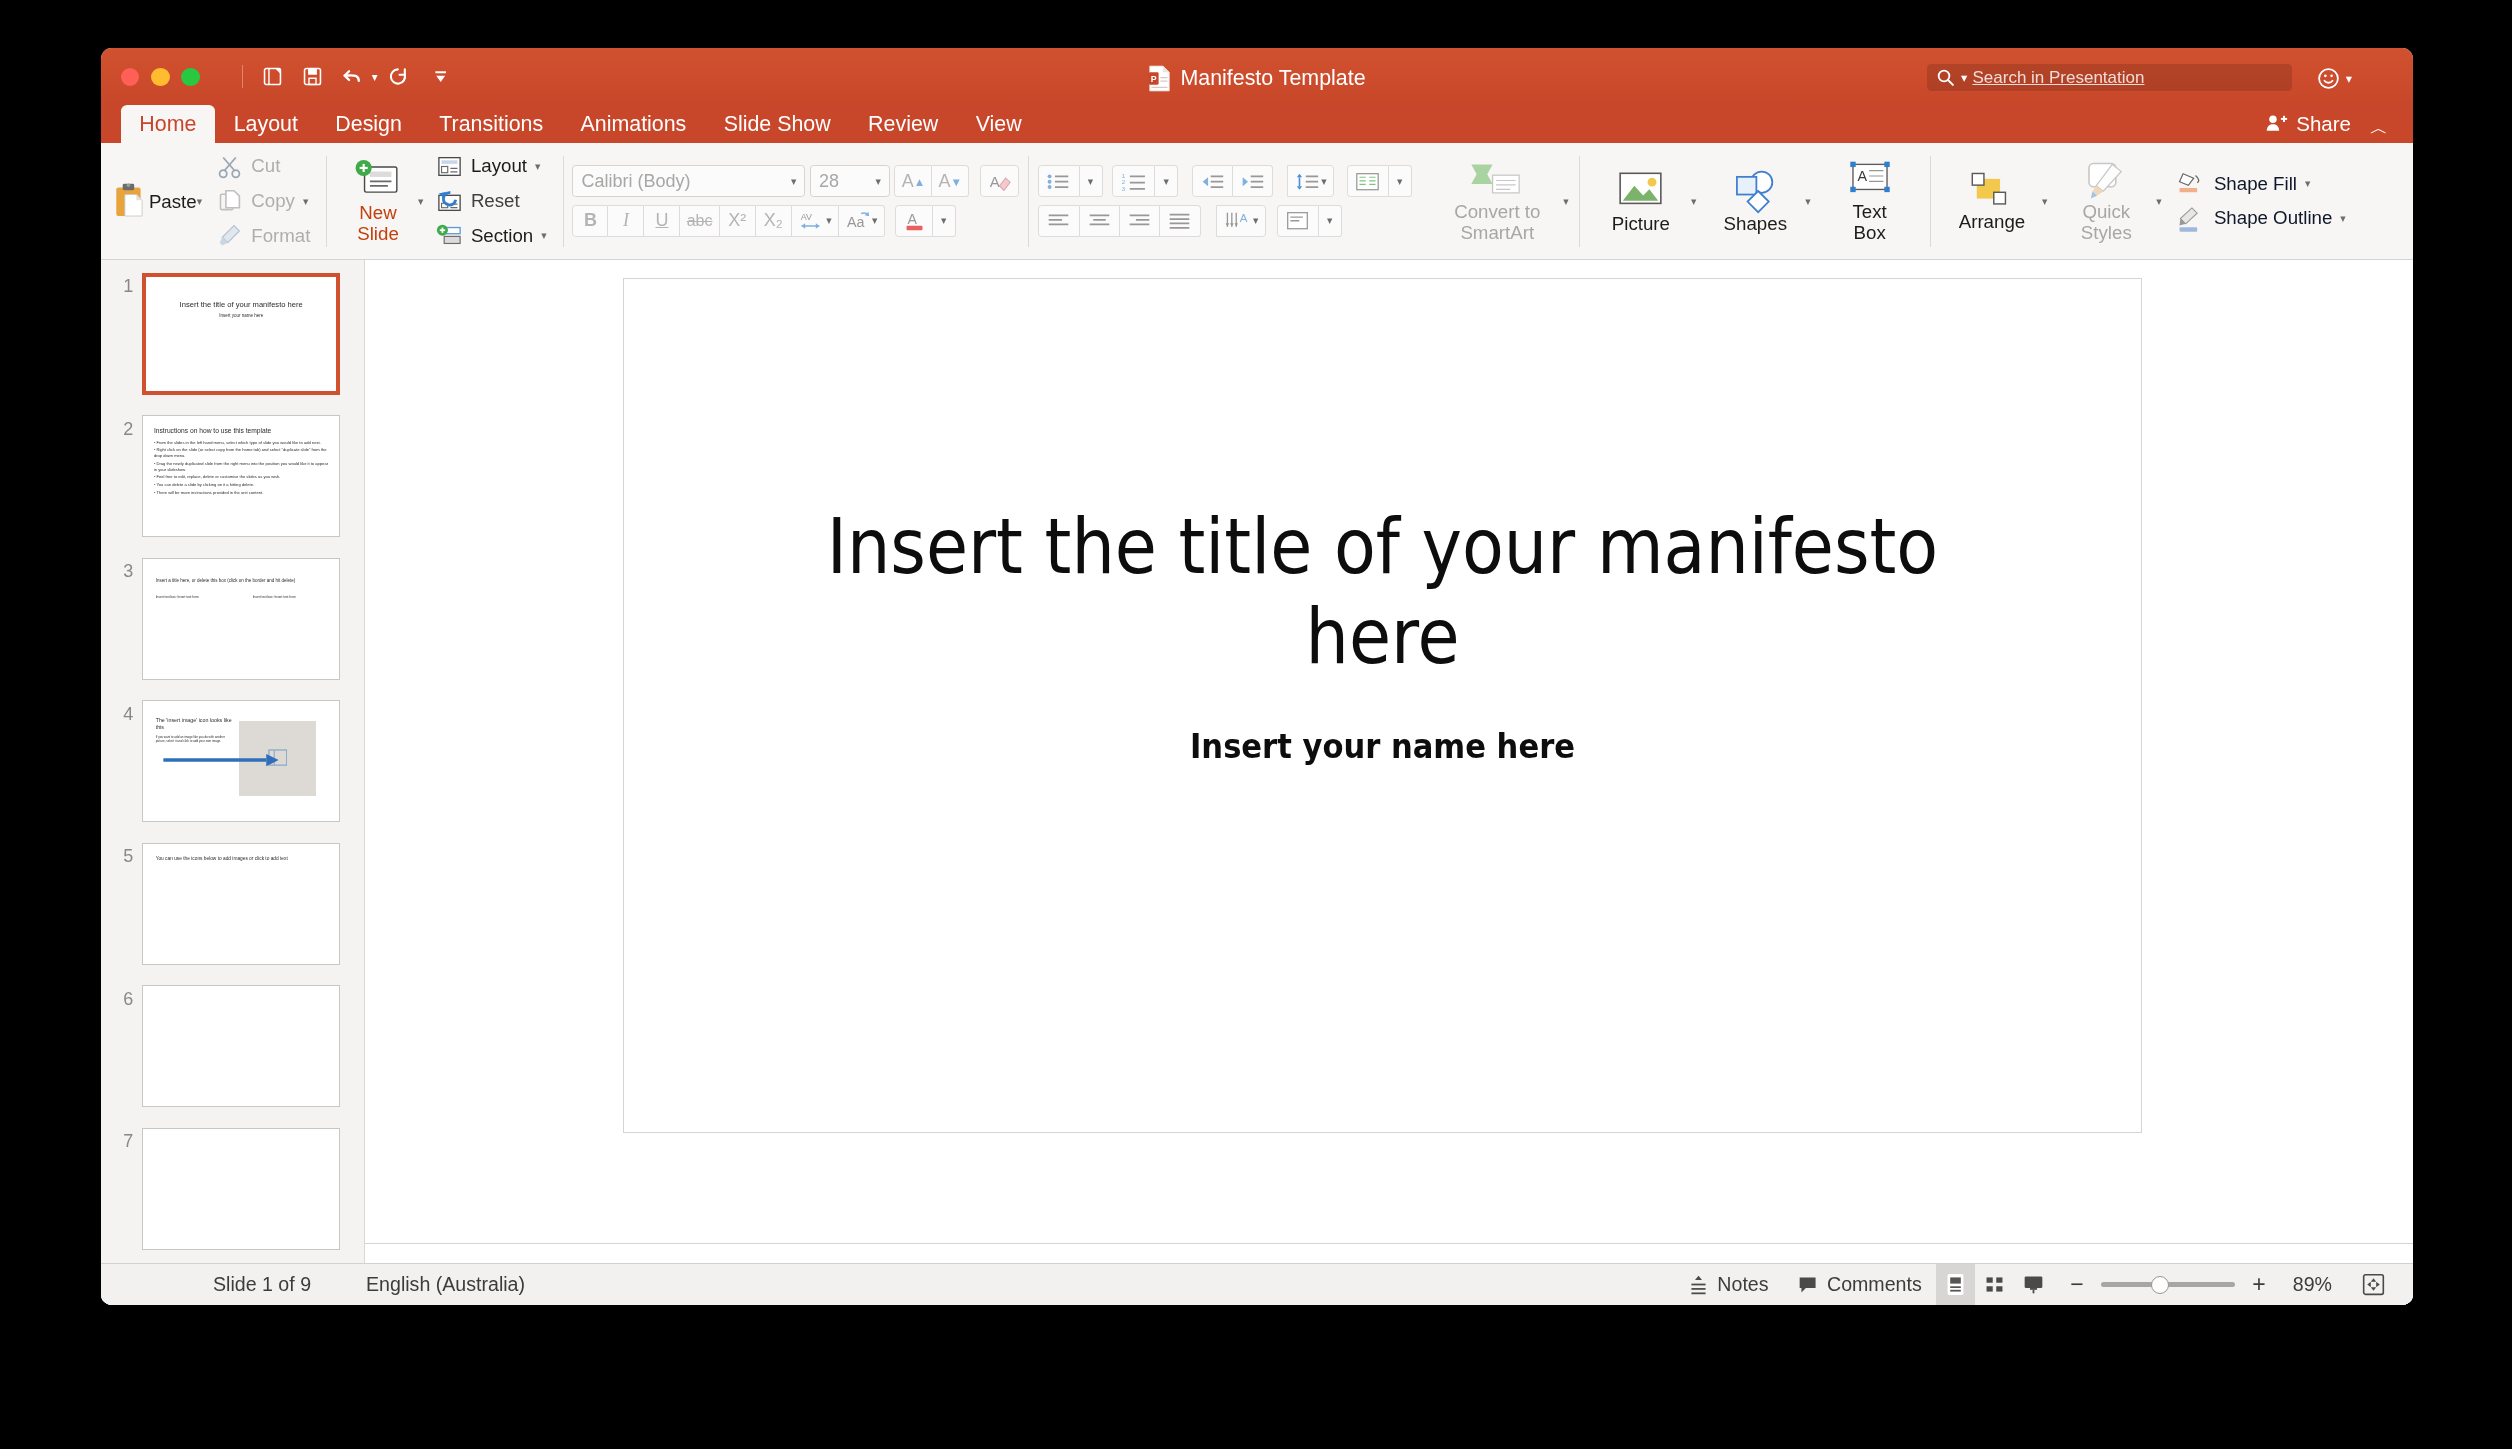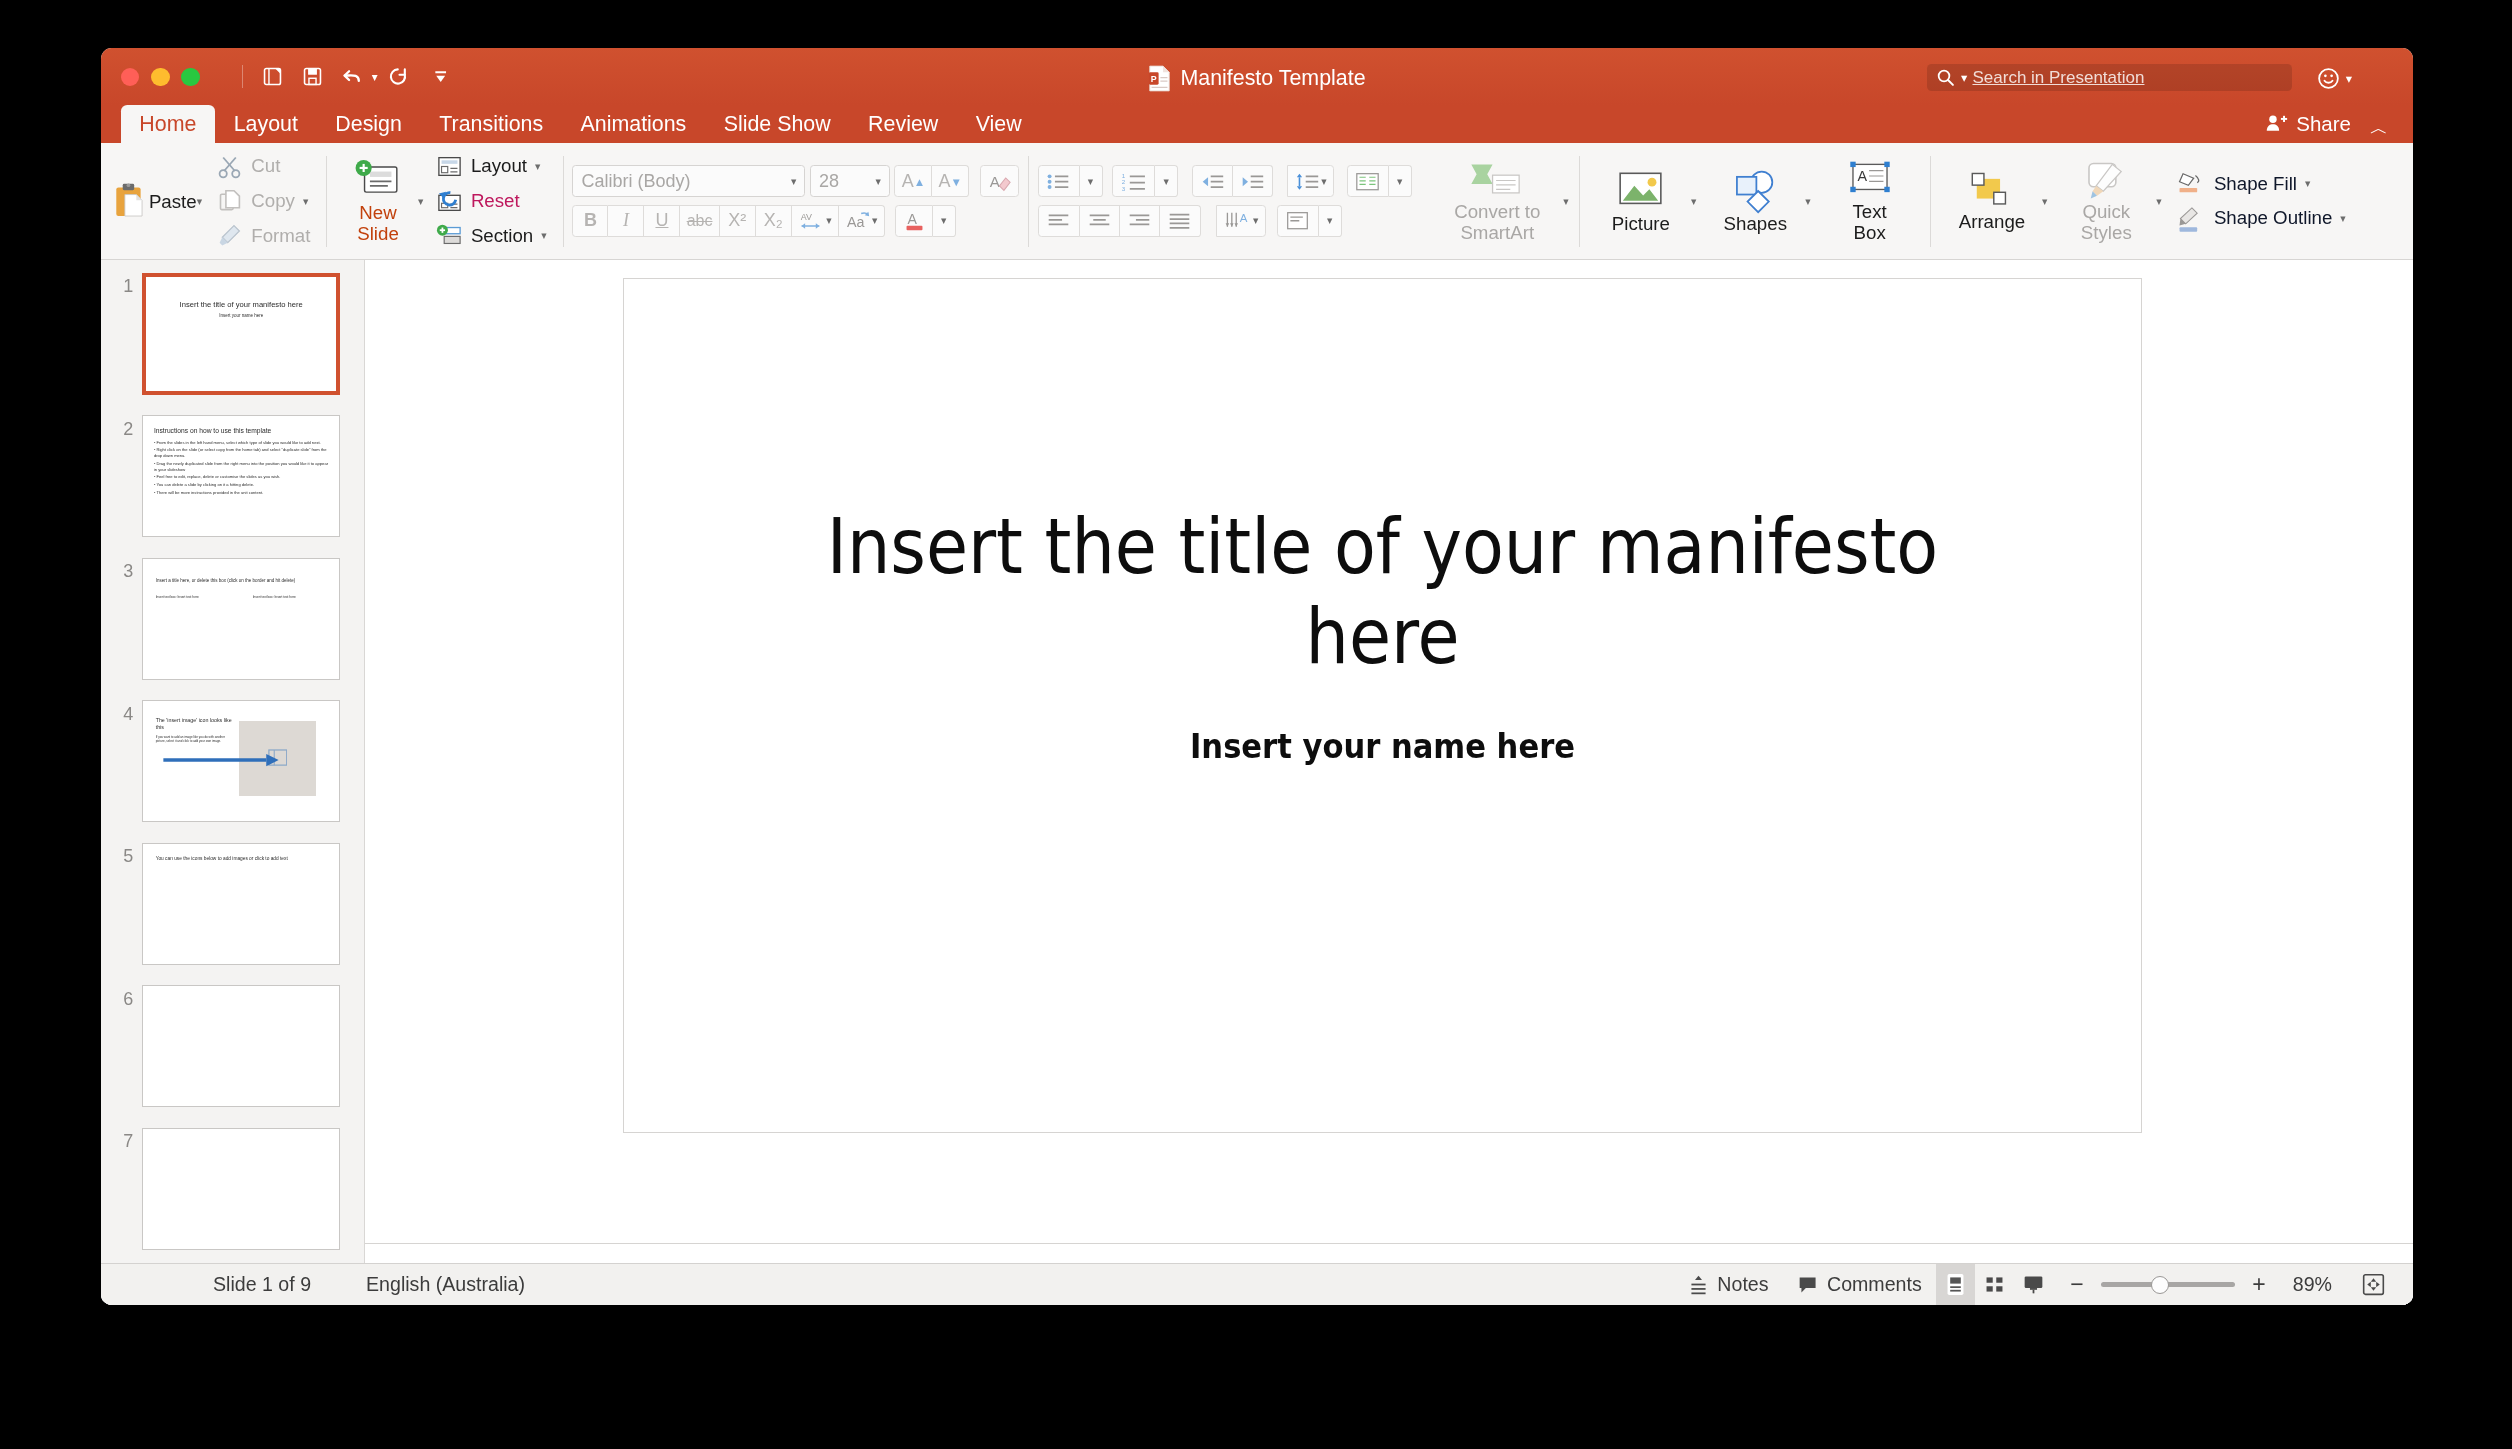--- a/index.html
+++ b/index.html
@@ -369,21 +369,21 @@
         </div>
         <div class="cmd">
           <svg width="27" height="23" viewBox="0 0 30 26">
             <rect x="3" y="6" width="24" height="17" fill="#fff" stroke="#4a4a4a" stroke-width="1.5"></rect>
             <rect x="6" y="15" width="7" height="5" fill="none" stroke="#6a6a6a" stroke-width="1.3"></rect>
             <line x1="16" y1="16" x2="24" y2="16" stroke="#6a6a6a" stroke-width="1.3"></line>
             <line x1="16" y1="20" x2="24" y2="20" stroke="#6a6a6a" stroke-width="1.3"></line>
             <path d="M16 3 A7 7 0 1 0 22 11" fill="none" stroke="#2f7fd0" stroke-width="3.2"></path>
             <path d="M3 4 L11 2 L9 10 Z" fill="#2f7fd0"></path>
           </svg>
-          <span class="txt" style="color:#be185d">Reset</span>
+          <span class="txt" style="color:#404040">Reset</span>
         </div>
         <div class="cmd">
           <svg width="27" height="23" viewBox="0 0 30 26">
             <rect x="9" y="4" width="18" height="7" fill="#fff" stroke="#5b9bd5" stroke-width="1.5"></rect>
             <rect x="9" y="14" width="18" height="8" fill="#dddbd9" stroke="#6a6a6a" stroke-width="1.3"></rect>
             <circle cx="7" cy="7" r="6.2" fill="#3faa4a"></circle>
             <rect x="4" y="6" width="6" height="2" fill="#fff"></rect>
             <rect x="6" y="4" width="2" height="6" fill="#fff"></rect>
           </svg>
           <span class="txt" style="color:#1c1c1c">Section</span>

